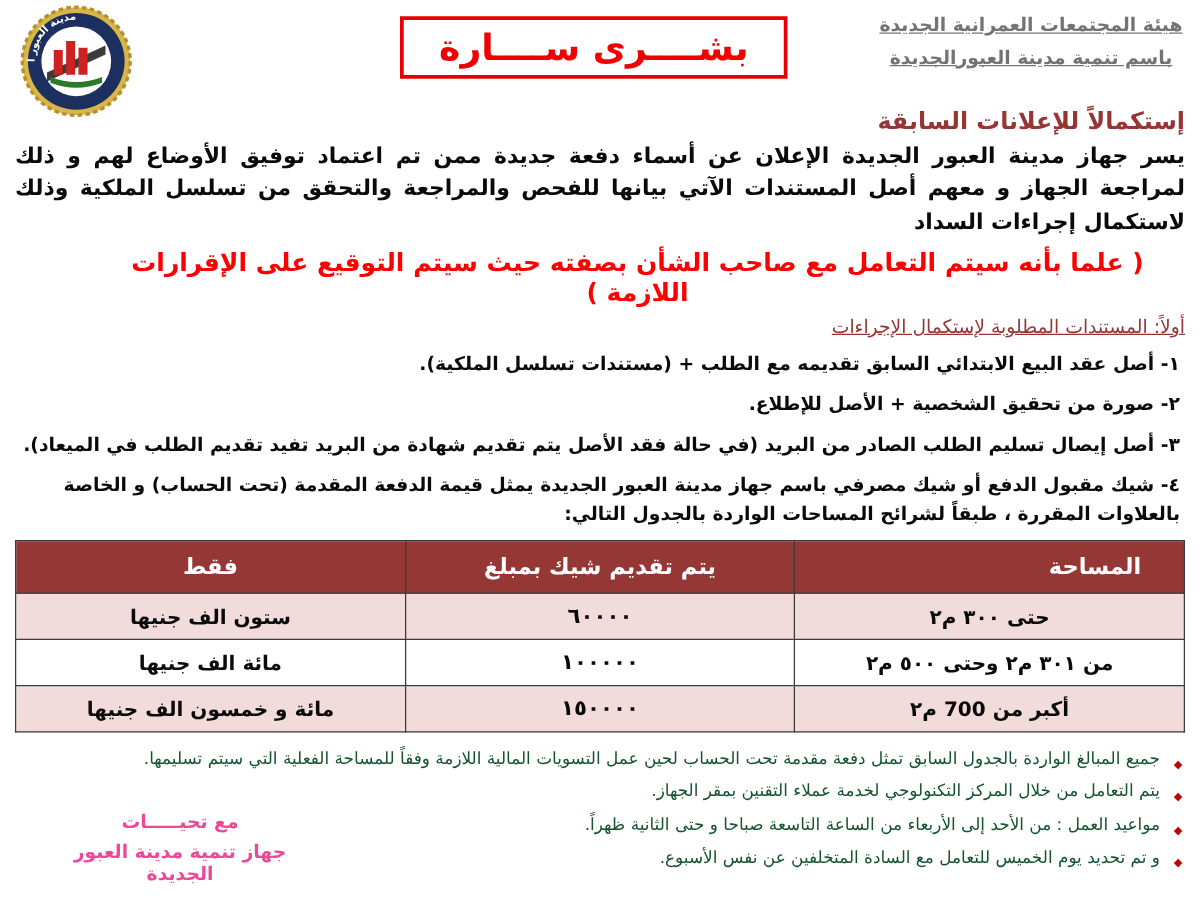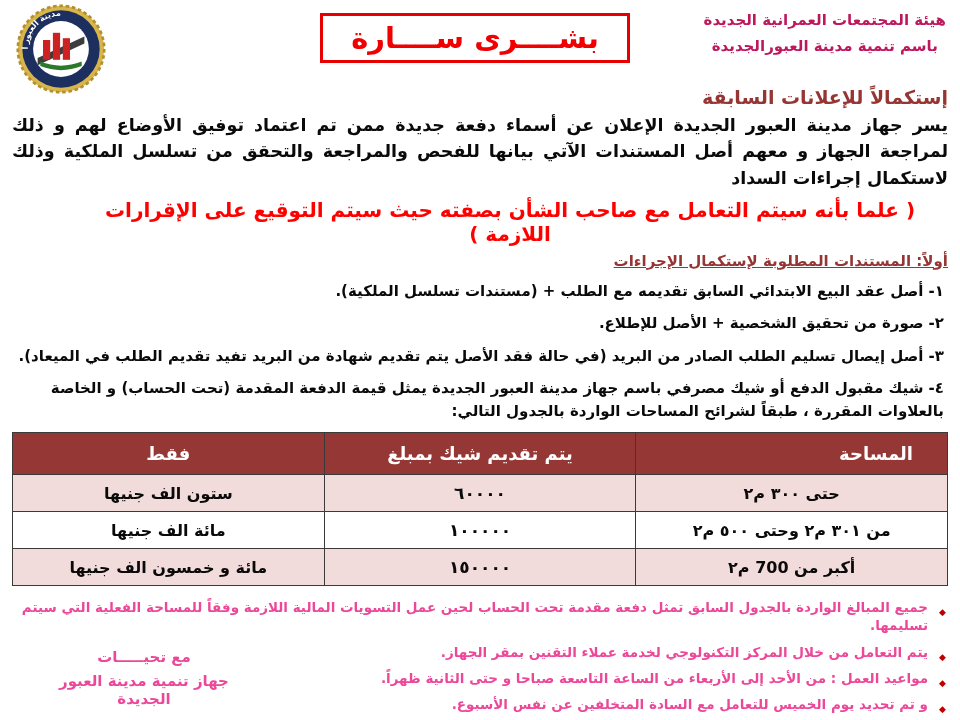--- a/index.html
+++ b/index.html
@@ -8,21 +8,21 @@
     font-family:"DejaVu Sans",sans-serif;
     direction:rtl;
     background:#ffffff;
     color:#000;
   }
   .page{position:relative;width:960px;height:720px;overflow:hidden;background:#fff;}
 
   
   .org{
     position:absolute;top:8px;right:14px;
-    font-size:15px;font-weight:bold;text-align:center;line-height:1.7;color:#be185d;
+    font-size:15px;font-weight:bold;text-align:center;line-height:1.7;color:#737373;text-decoration:underline;
   }
   .banner{
     position:absolute;top:13px;right:330px;width:304px;height:44px;
     border:3px solid #e60000;
     display:flex;align-items:center;justify-content:center;
     background:#fff;
   }
   .banner span{color:#f00000;font-size:29px;font-weight:bold;letter-spacing:1px;}
   .logo{position:absolute;top:4px;left:16px;width:90px;height:90px;}
 
@@ -32,21 +32,21 @@
     margin:0 0 4px 0;font-size:19px;font-weight:bold;color:#963634;
   }
   .intro-para{
     margin:0;font-size:17.5px;font-weight:bold;line-height:1.5;text-align:justify;color:#0a0a0a;
   }
   .red-note{
     margin:7px 0 4px 0;padding-left:60px;
     color:#ff0000;font-size:20px;font-weight:bold;text-align:center;
   }
   .req-title{
-    margin:6px 0 4px 0;font-size:15px;font-weight:bold;color:#963634;text-decoration:underline;
+    margin:6px 0 4px 0;font-size:15px;font-weight:normal;color:#963634;text-decoration:underline;
   }
   .req-item{
     margin:10px 4px;font-size:15px;font-weight:bold;line-height:1.5;color:#0a0a0a;
   }
 
   
   .fee-table{
     width:100%;border-collapse:collapse;margin-top:10px;table-layout:fixed;
   }
   .fee-table th,.fee-table td{border:1px solid #3a3a3a;}
@@ -57,21 +57,21 @@
   .fee-table td{
     font-size:16px;font-weight:bold;padding:8px 6px;text-align:center;background:#fff;color:#0a0a0a;
   }
   .fee-table tbody tr:nth-child(odd) td{background:#F2DBDB;}
   .fee-table td.num{letter-spacing:7px;font-size:17px;}
 
   
   .notes{list-style:none;margin:12px 0 0 0;padding:0;}
   .notes li{
     position:relative;margin:8px 0;padding-right:20px;
-    color:#ec4899;font-size:13.5px;font-weight:bold;text-align:right;line-height:1.35;
+    color:#14532d;font-size:13.5px;font-weight:normal;text-align:right;line-height:1.35;
   }
   .notes li .bullet{
     position:absolute;right:2px;top:3px;width:10px;height:10px;display:inline-block;
   }
   .notes li .bullet::before{content:"◆";color:#c00000;font-size:9px;line-height:10px;}
 
   
   .footer-sig{
     position:absolute;left:34px;bottom:12px;width:220px;
     text-align:center;color:#ec4899;font-weight:bold;

